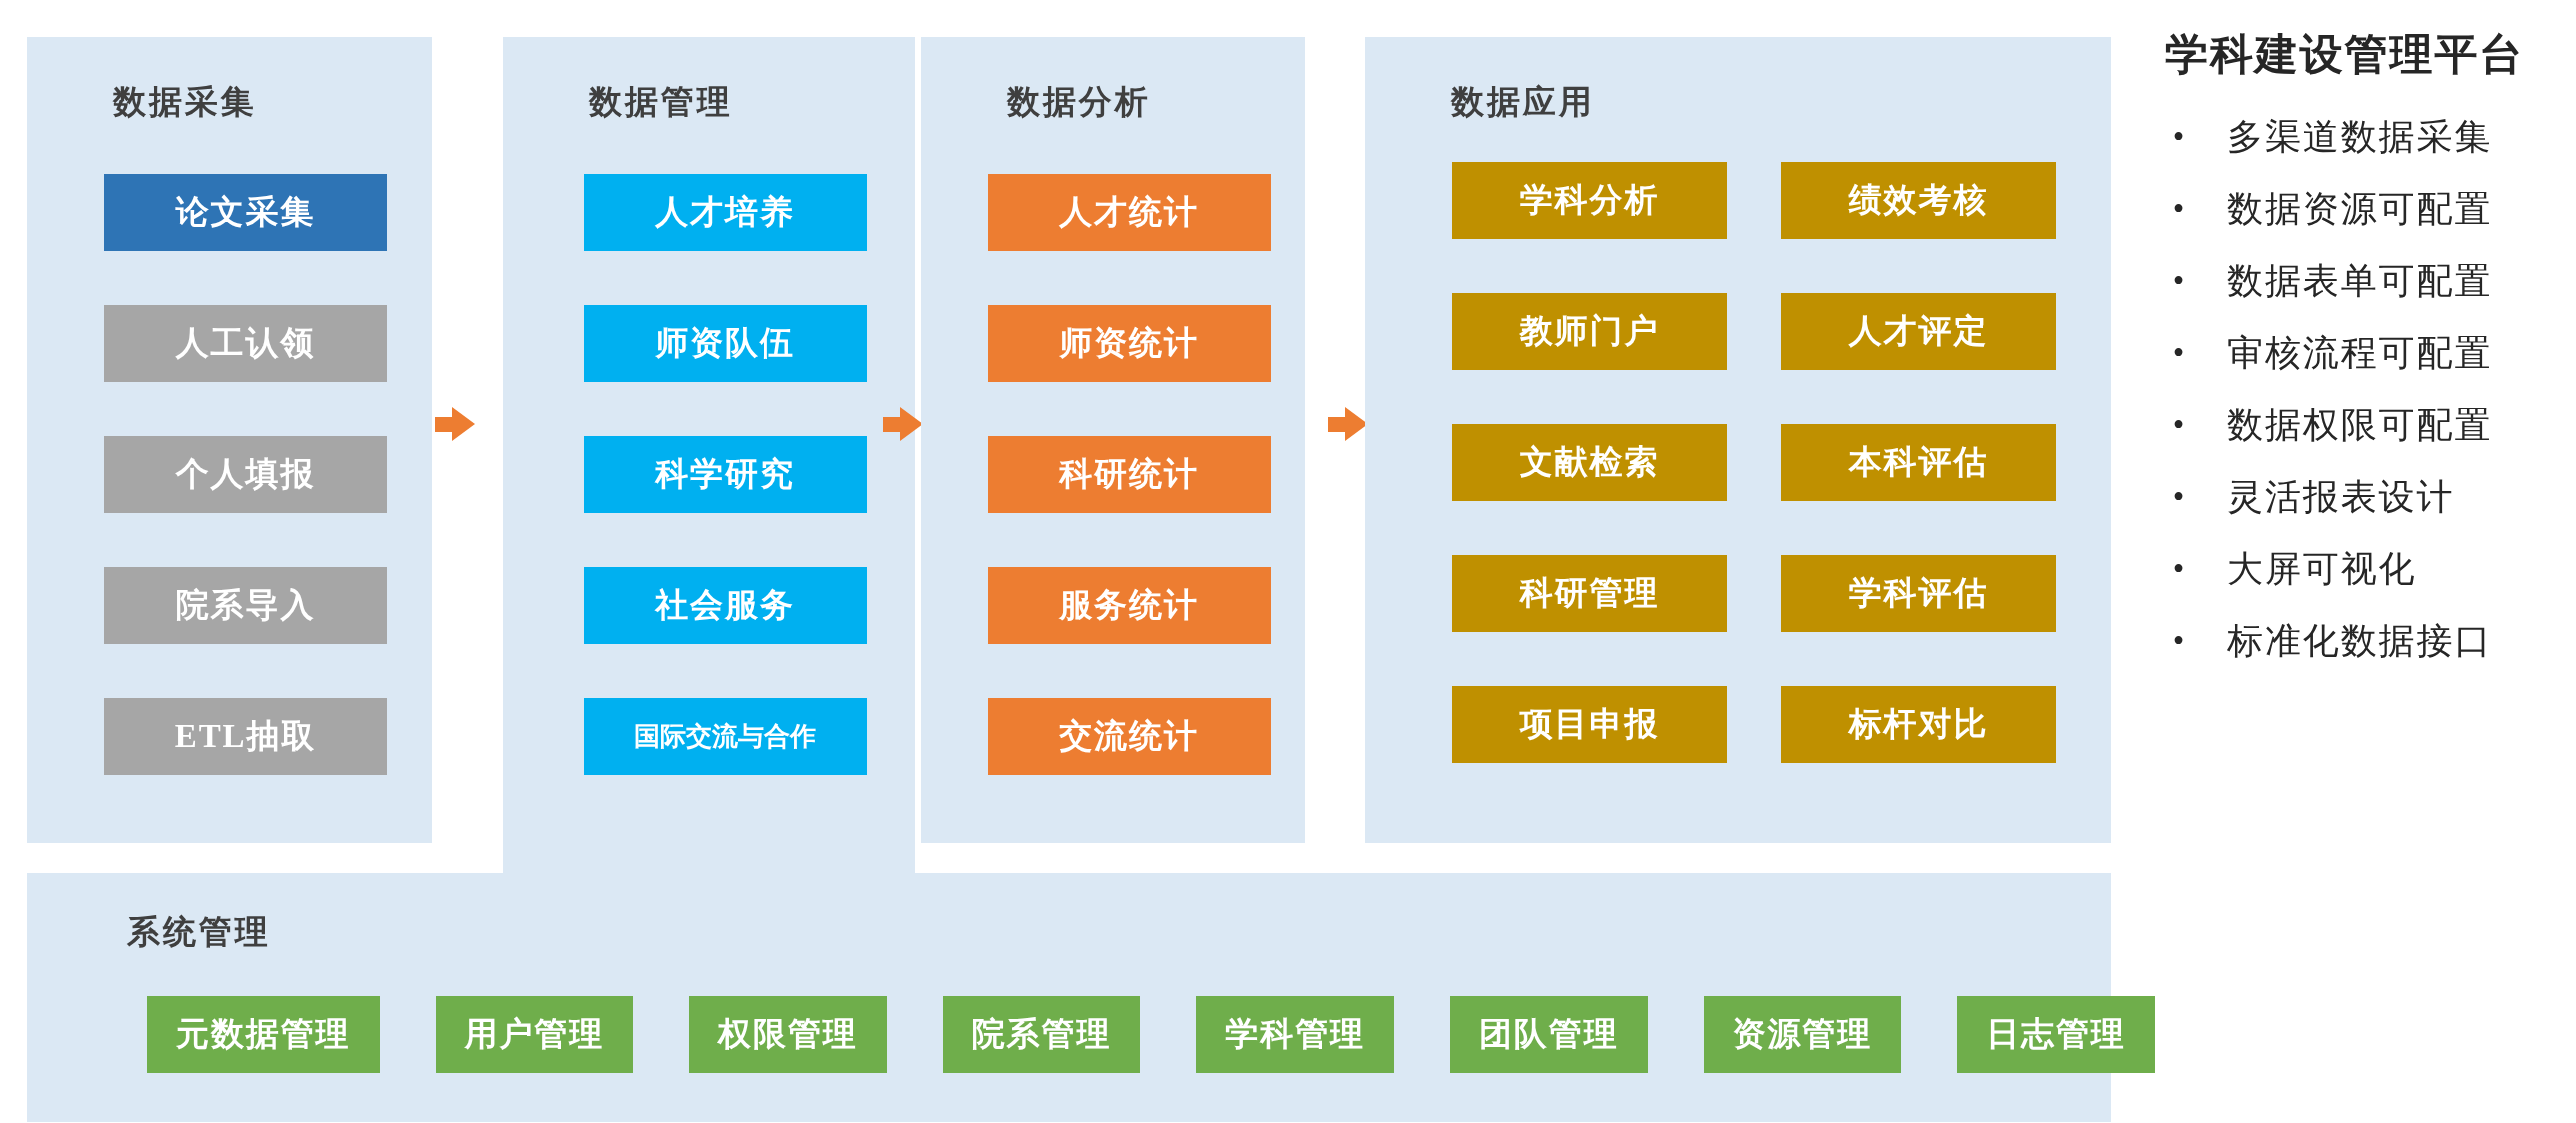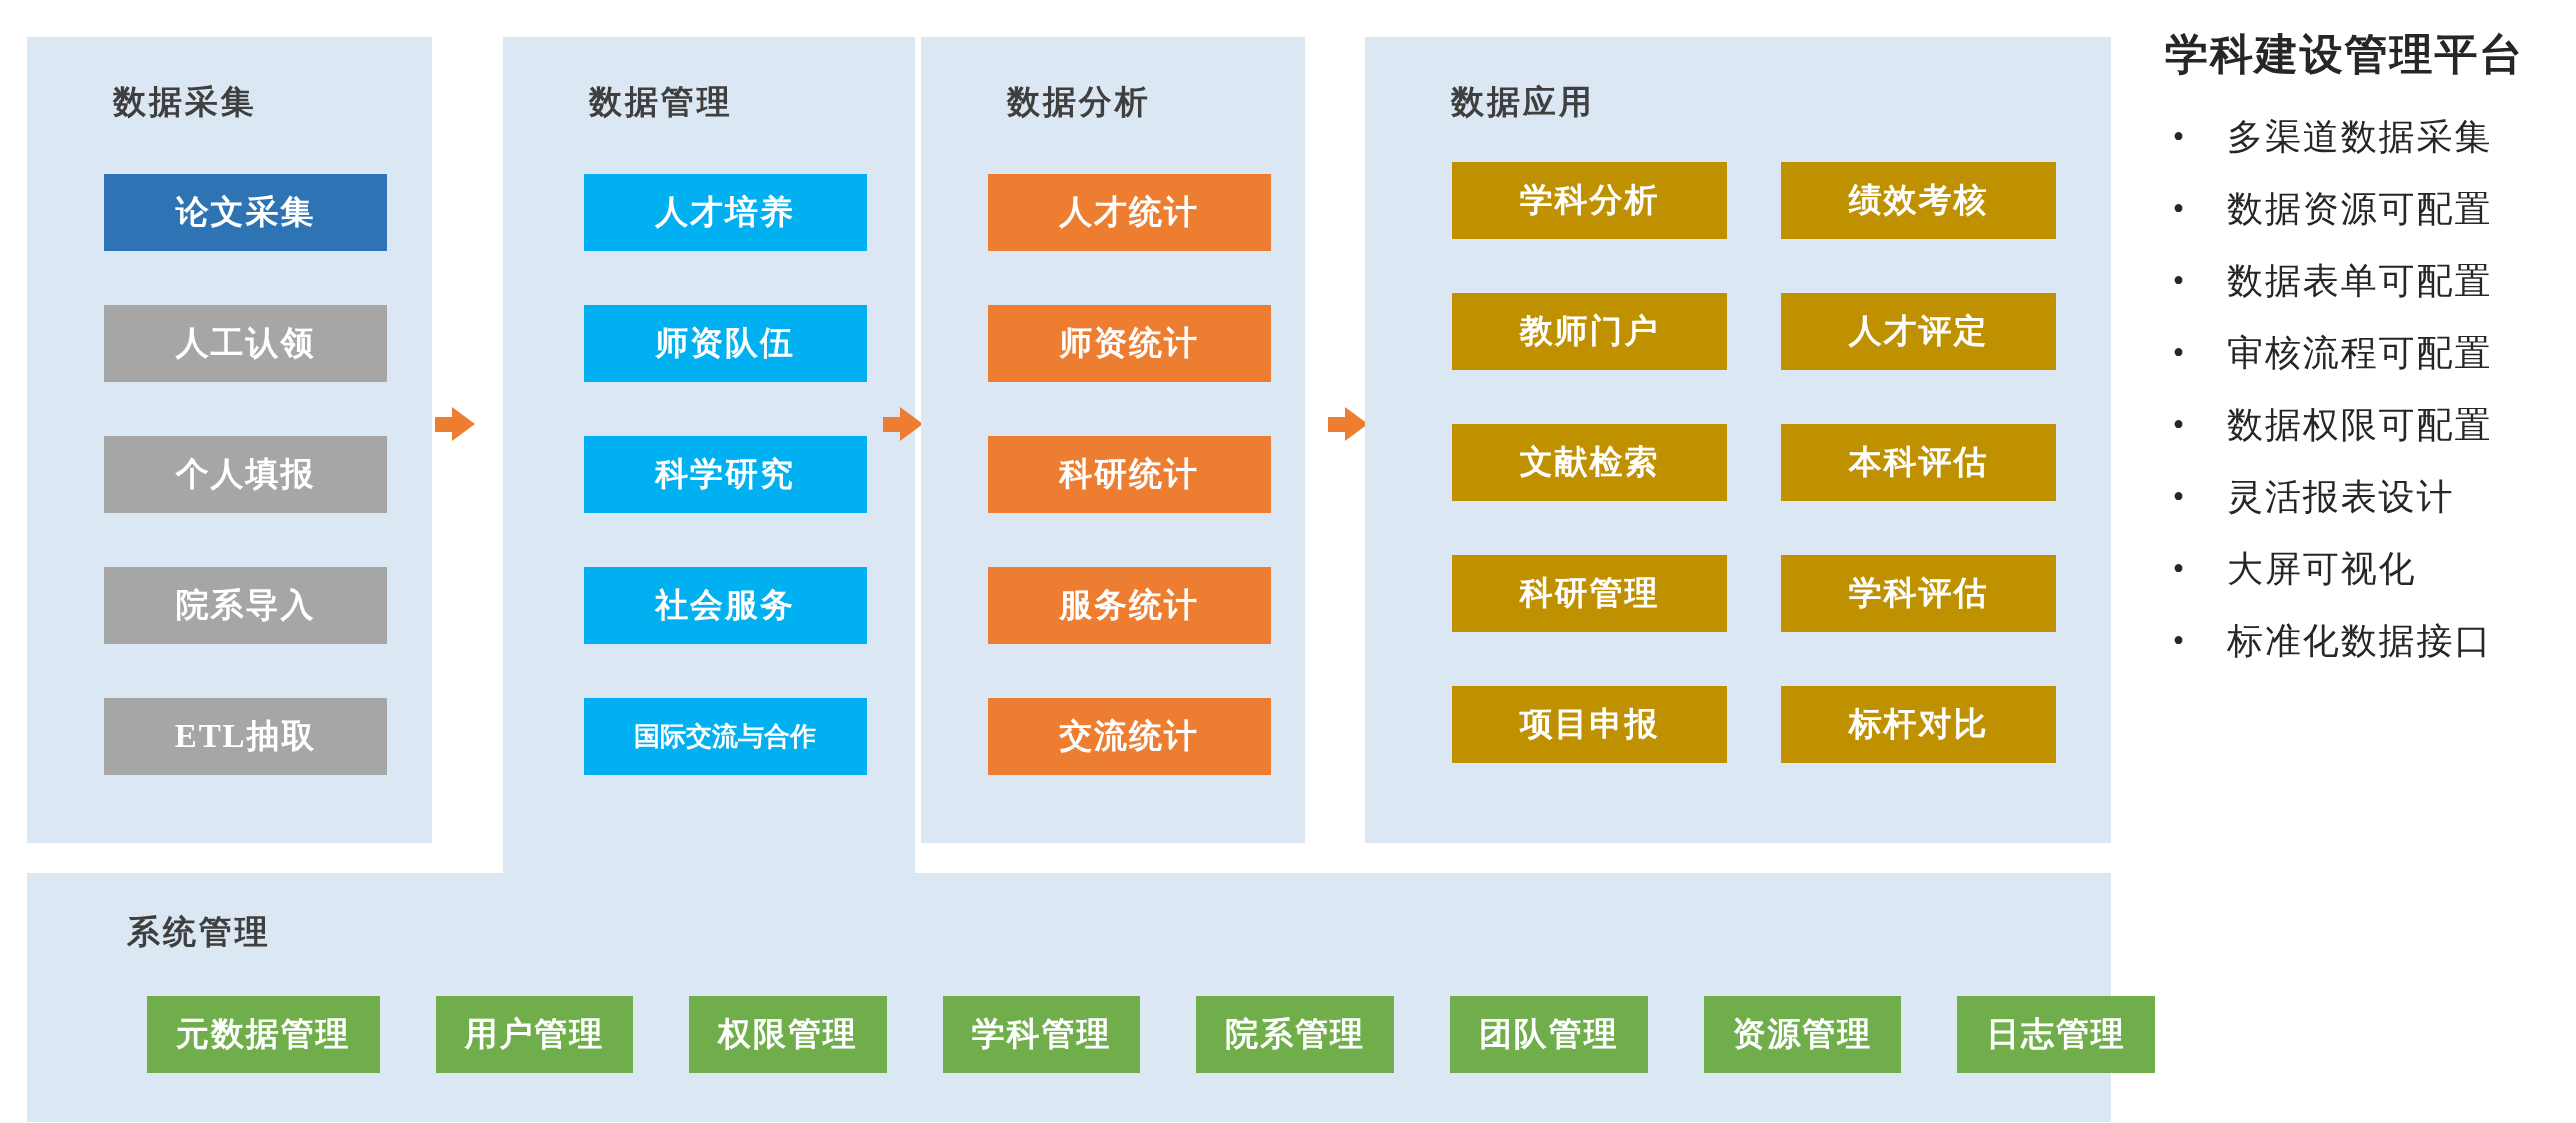--- a/index.html
+++ b/index.html
@@ -140,22 +140,22 @@
       <div class="btn gold">标杆对比</div>
     </div>
   </section>
 
   <section class="panel pbottom">
     <h2>系统管理</h2>
     <div class="bottom-row">
       <div class="btn green">元数据管理</div>
       <div class="btn green">用户管理</div>
       <div class="btn green">权限管理</div>
+      <div class="btn green">院系管理</div>
       <div class="btn green">学科管理</div>
-      <div class="btn green">院系管理</div>
       <div class="btn green">团队管理</div>
       <div class="btn green">资源管理</div>
       <div class="btn green">日志管理</div>
     </div>
   </section>
 
   <aside class="side">
     <h1>学科建设管理平台</h1>
     <ul>
       <li><span class="dot">•</span><span>多渠道数据采集</span></li>

